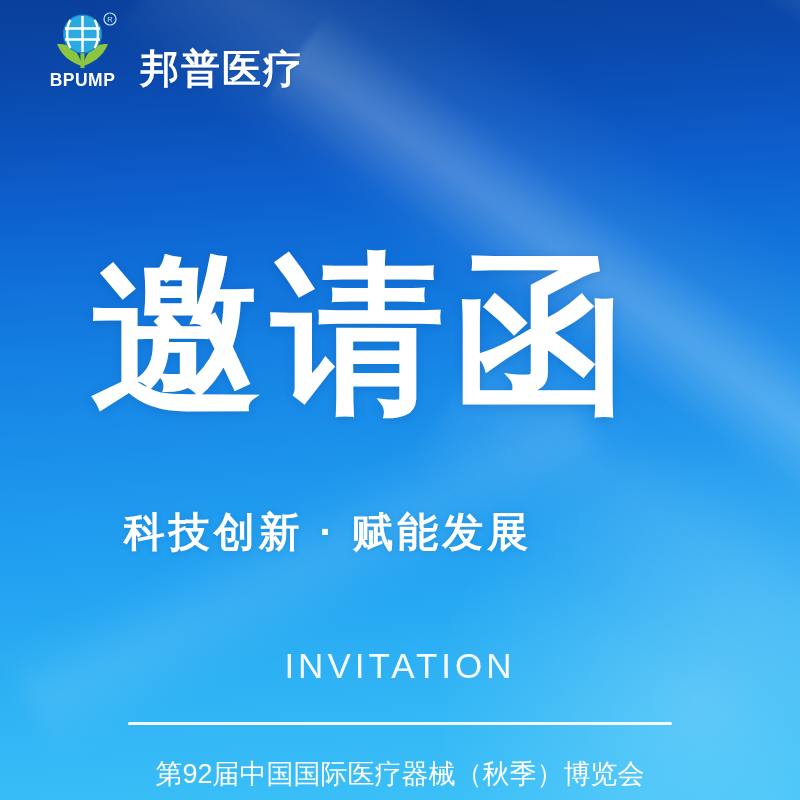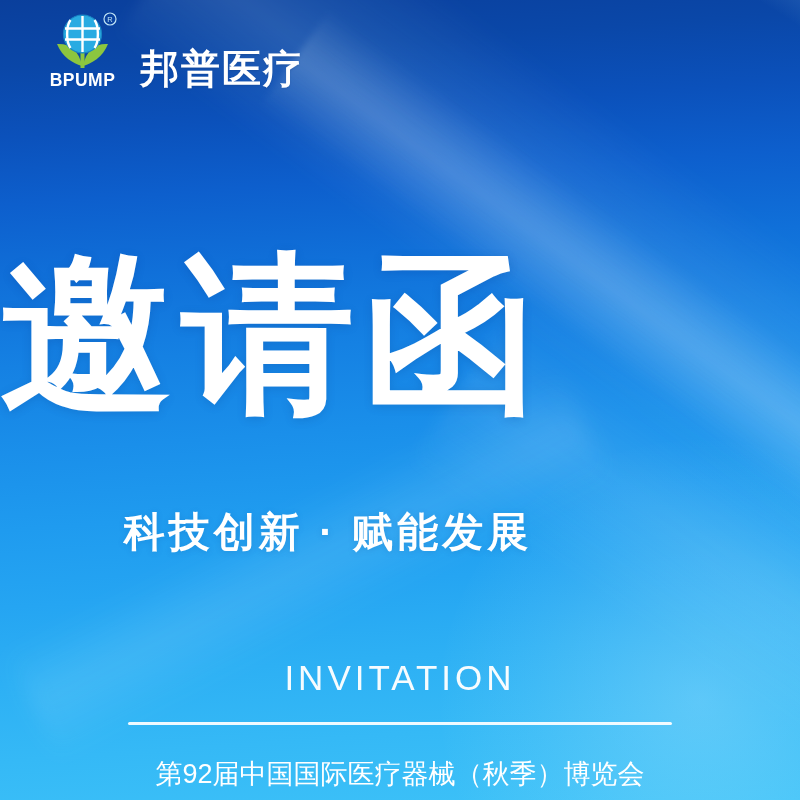--- a/index.html
+++ b/index.html
@@ -132,21 +132,21 @@
     text-shadow: 0 1px 2px rgba(0,0,0,0.10);
     margin-top: 36px;
   }
 
   
   .title-wrap {
     position: absolute;
     top: 248px;
     left: 0;
     width: 636px;
-    text-align: left;
+    text-align: right;
     z-index: 5;
   }
   .main-title {
     display: inline-block;
     color: #ffffff;
     font-size: 172px;
     font-weight: bold;
     letter-spacing: 10px;
     line-height: 1.0;
     margin: 0;
@@ -182,21 +182,21 @@
     text-align: center;
     z-index: 5;
   }
   .invitation {
     display: inline-block;
     color: #ffffff;
     font-size: 35px;
     font-weight: normal;
     letter-spacing: 4px;
     line-height: 1;
-    margin: 16px;
+    margin: 4px;
     opacity: 0.96;
   }
 
   
   .footer-block {
     position: absolute;
     left: 128px;
     top: 722px;
     width: 544px;
     z-index: 5;

